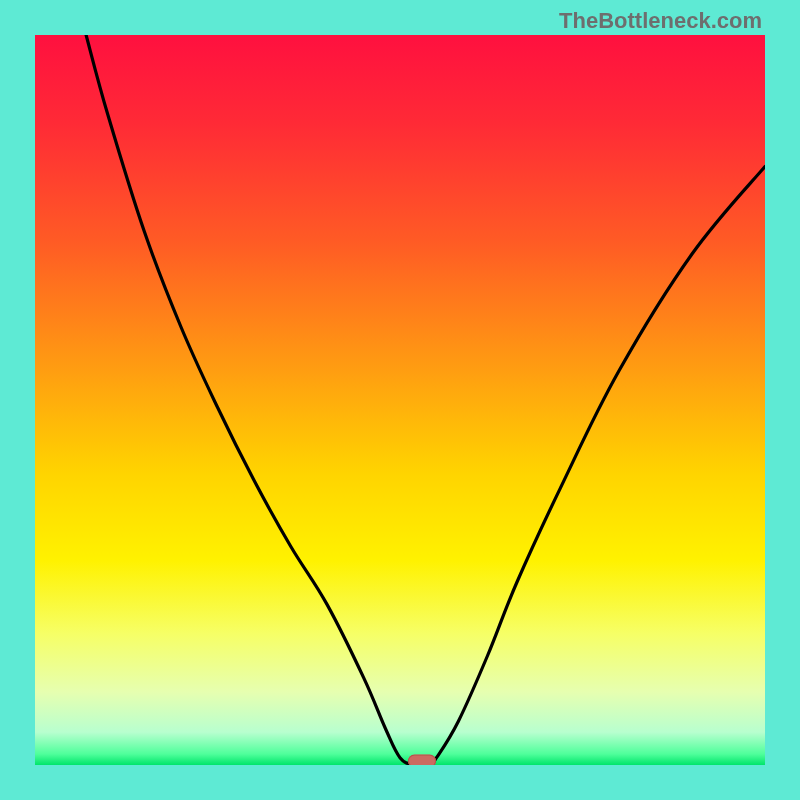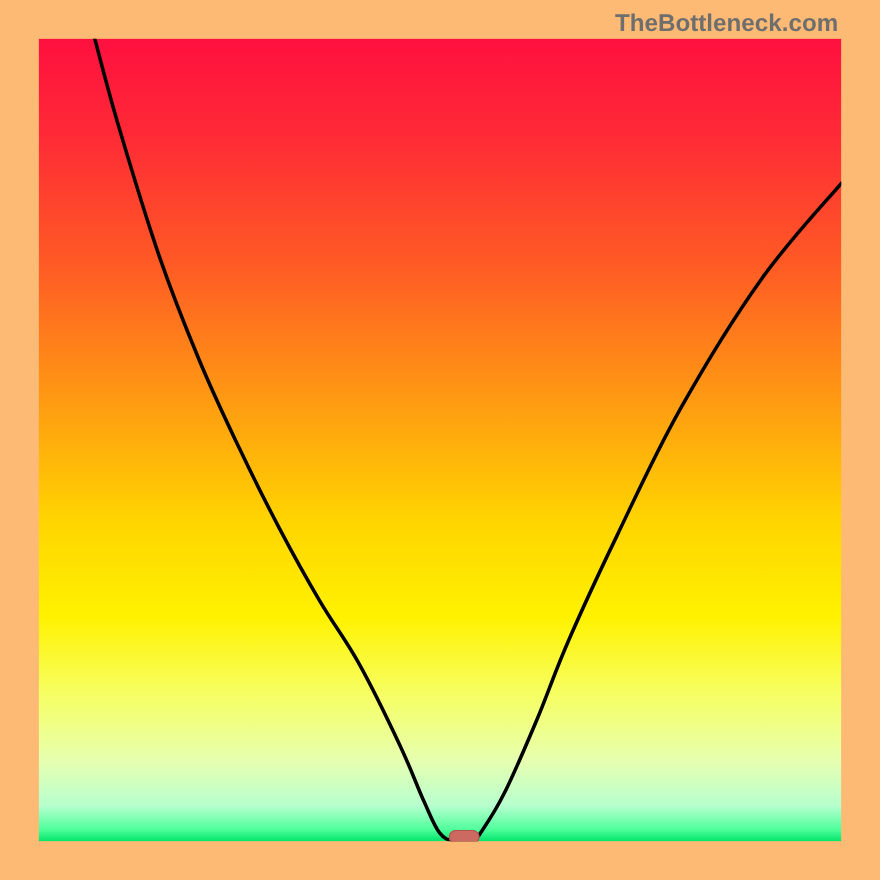--- a/index.html
+++ b/index.html
@@ -7,21 +7,21 @@
     padding: 0;
     width: 800px;
     height: 800px;
     background: #000;
     overflow: hidden;
   }
   .frame {
     position: relative;
     width: 800px;
     height: 800px;
-    background: #fdba74;
+    background: #5eead4;
   }
   .plot-area {
     position: absolute;
     left: 35px;
     top: 35px;
     width: 730px;
     height: 730px;
     overflow: hidden;
   }
   .gradient-bg {

